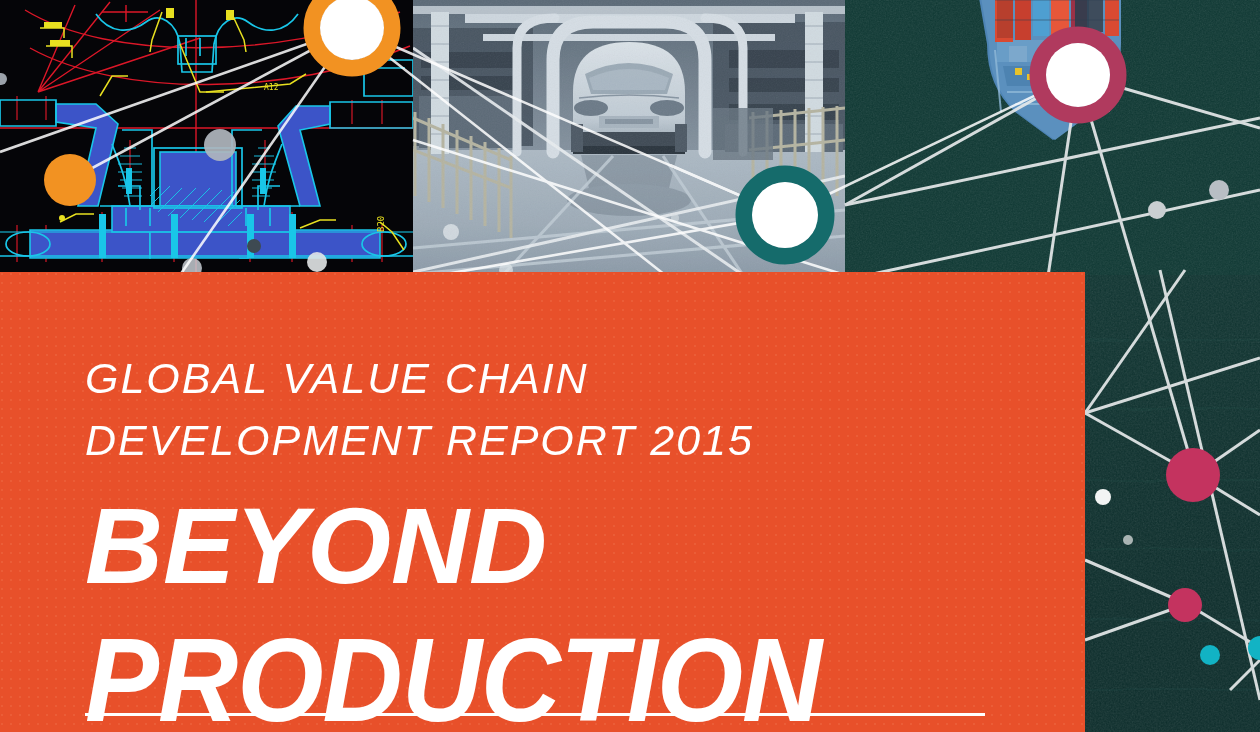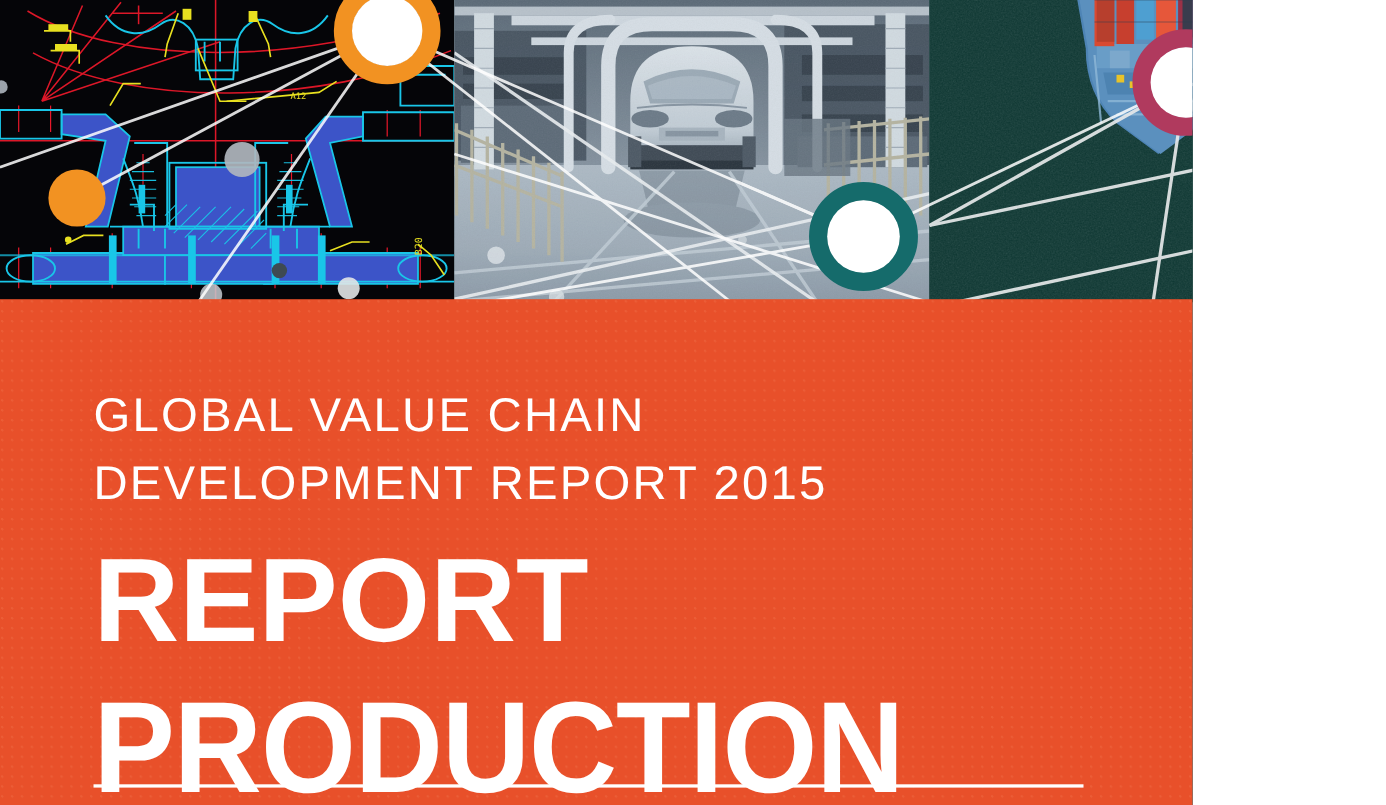--- a/index.html
+++ b/index.html
@@ -2,21 +2,21 @@
 <html><head>
 <meta charset="utf-8">
 <style>
   html, body {
     margin: 0;
     padding: 0;
     background: #ffffff;
   }
   #cover {
     position: relative;
-    width: 1084px;
+    width: 1260px;
     height: 732px;
     overflow: hidden;
     font-family: "Liberation Sans", sans-serif;
     background: #0F3634;
   }
 
   
   .band {
     position: absolute;
     left: 0; top: 0;
@@ -71,20 +71,21 @@
 
   
   .orange-block {
     position: absolute;
     left: 0;
     top: 272px;
     width: 1085px;
     height: 460px;
     background: #E8502A;
     z-index: 5;
+    font-style: italic;
   }
   .orange-texture {
     position: absolute;
     inset: 0;
     opacity: 0.13;
     background-image:
       radial-gradient(circle at 2px 2px, rgba(255,190,150,0.9) 1.1px, transparent 1.3px);
     background-size: 9px 9px;
   }
 
@@ -520,19 +521,19 @@
     <circle cx="785" cy="215" r="33" fill="#FFFFFF"></circle>
     <circle cx="1078" cy="75" r="40" fill="none" stroke="#B03A5E" stroke-width="17"></circle>
     <circle cx="1078" cy="75" r="32" fill="#FFFFFF"></circle>
   </svg>
 
   <div class="orange-block">
     <div class="orange-texture"></div>
     <div class="title-wrap">
       <div class="kicker">GLOBAL VALUE CHAIN</div>
       <div class="kicker">DEVELOPMENT REPORT 2015</div>
-      <div class="maintitle">REPORT</div>
+      <div class="maintitle">BEYOND</div>
       <div class="maintitle maintitle-2">PRODUCTION</div>
     </div>
   </div>
   <div class="rule"></div>
 
 </div>
 
 </body></html>

